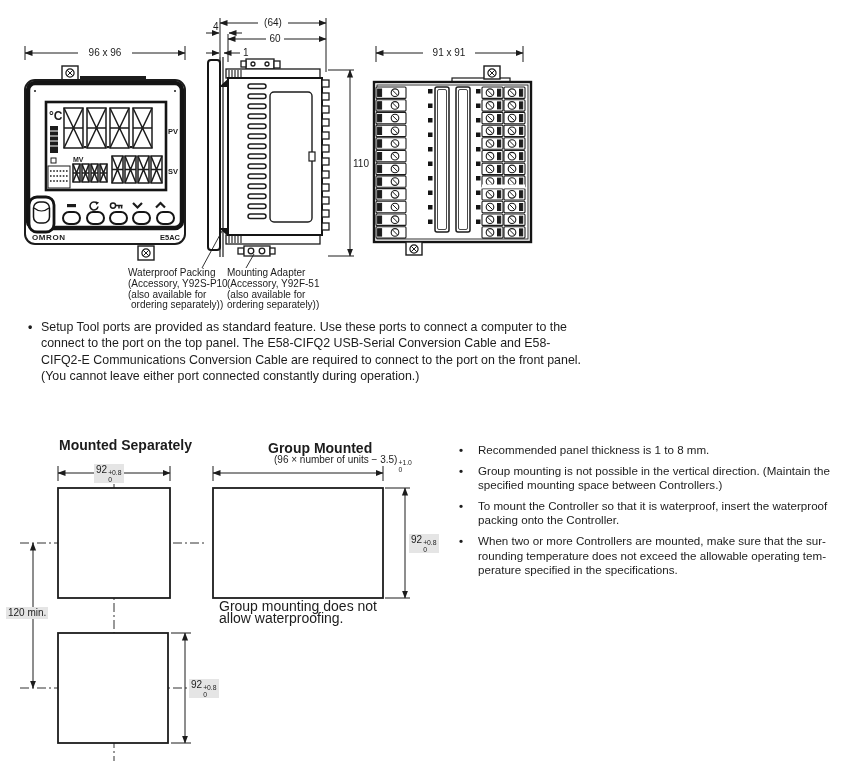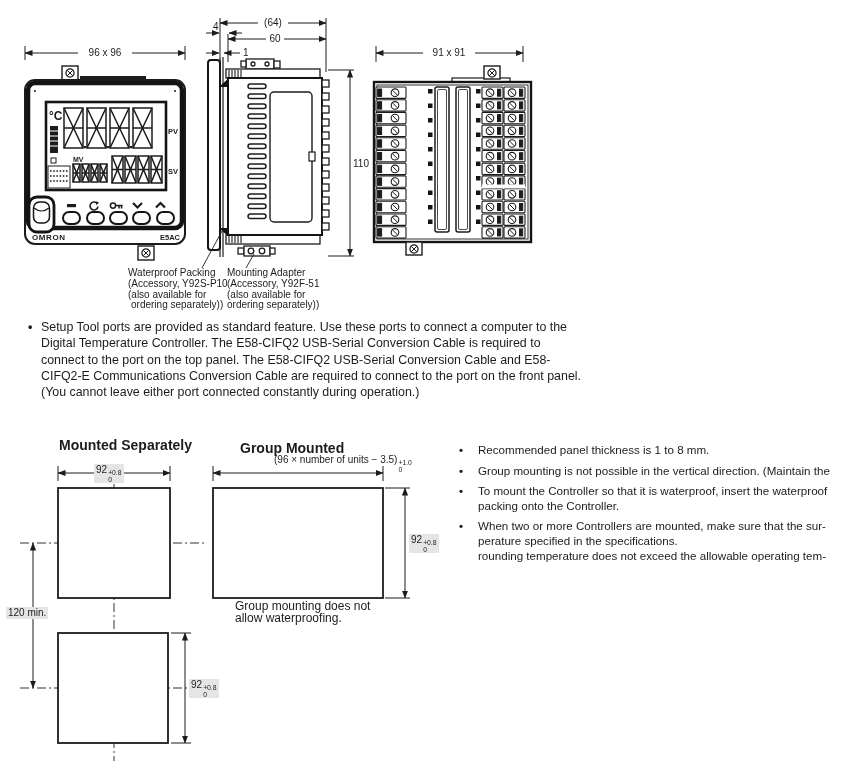--- a/index.html
+++ b/index.html
@@ -15,21 +15,21 @@
   .sec-title{position:absolute;font-size:14px;font-weight:bold;white-space:nowrap;}
   .formula{position:absolute;font-size:10px;white-space:nowrap;}
   .acc-label{position:absolute;font-size:10px;line-height:10.8px;white-space:nowrap;}
   .setup{position:absolute;display:flex;font-size:12.4px;line-height:16.3px;}
   .setup .bullet{width:13px;font-weight:bold;}
   .setup .line{white-space:nowrap;}
   .notes{position:absolute;font-size:11.6px;line-height:14.6px;}
   .notes .item{display:flex;margin-bottom:6px;}
   .notes .bullet{width:11px;font-weight:bold;flex:none;}
   .notes .line{white-space:nowrap;margin-left:8px;}
-  .gnote{position:absolute;font-size:12px;line-height:11.5px;white-space:nowrap;margin-left:16px;}
+  .gnote{position:absolute;font-size:14px;line-height:11.5px;white-space:nowrap;}
 </style>
 </head>
 <body>
 
 <div id="page">
 
   <svg class="abs" style="left:18px;top:36px;" width="184" height="232" viewBox="0 0 184 232">
     <defs>
       <marker id="fa" viewBox="0 0 8 8" refX="7.5" refY="4" markerWidth="8" markerHeight="8" orient="auto-start-reverse">
         <path d="M0,0.9 L8,4 L0,7.1 z" fill="#1c1c1c"></path>
@@ -381,21 +381,20 @@
     <div>Mounting Adapter</div>
     <div>(Accessory, Y92F-51</div>
     <div>(also available for</div>
     <div>ordering separately))</div>
   </div>
 
   <div class="setup" style="left:28px;top:319px;">
     <div class="bullet">•</div>
     <div>
       <div class="line">Setup Tool ports are provided as standard feature. Use these ports to connect a computer to the</div>
-      <div class="line">Digital Temperature Controller. The E58-CIFQ2 USB-Serial Conversion Cable is required to</div>
       <div class="line">connect to the port on the top panel. The E58-CIFQ2 USB-Serial Conversion Cable and E58-</div>
       <div class="line">CIFQ2-E Communications Conversion Cable are required to connect to the port on the front panel.</div>
       <div class="line">(You cannot leave either port connected constantly during operation.)</div>
     </div>
   </div>
 
   <div class="sec-title" style="left:59px;top:437px;">Mounted Separately</div>
 
   <svg class="abs" style="left:8px;top:455px;" width="232" height="312" viewBox="0 0 232 312">
     <defs>
@@ -434,21 +433,21 @@
       </span>
   </div>
   <div class="dimlabel" style="left:6px;top:607px;">120 min.</div>
   <div class="dimlabel" style="left:189px;top:679px;">
     <span>92</span><span class="tol">
         <i>+0.8</i>
         <i>0</i>
       </span>
   </div>
 
-  <div class="sec-title" style="left:240px;top:440px;">Group Mounted</div>
+  <div class="sec-title" style="left:268px;top:440px;">Group Mounted</div>
   <div class="formula" style="left:234px;top:454px;margin-left:40px;">
     <span>(96 × number of units − 3.5)</span><span class="tol">
         <i>+1.0</i>
         <i>0</i>
       </span>
   </div>
 
   <svg class="abs" style="left:205px;top:455px;" width="250" height="160" viewBox="0 0 250 160">
     <defs>
       <marker id="ga" viewBox="0 0 8 8" refX="7.5" refY="4" markerWidth="8" markerHeight="8" orient="auto-start-reverse">
@@ -483,32 +482,33 @@
     <div class="item">
       <div class="bullet">•</div>
       <div>
           <div class="line">Recommended panel thickness is 1 to 8 mm.</div>
         </div>
     </div>
     <div class="item">
       <div class="bullet">•</div>
       <div>
         <div class="line">Group mounting is not possible in the vertical direction. (Maintain the</div>
+        <div class="line">specified mounting space between Controllers.)</div>
       </div>
     </div>
     <div class="item">
       <div class="bullet">•</div>
       <div>
         <div class="line">To mount the Controller so that it is waterproof, insert the waterproof</div>
         <div class="line">packing onto the Controller.</div>
       </div>
     </div>
     <div class="item">
       <div class="bullet">•</div>
       <div>
         <div class="line">When two or more Controllers are mounted, make sure that the sur-</div>
+        <div class="line">rounding temperature does not exceed the allowable operating tem-</div>
         <div class="line">perature specified in the specifications.</div>
-        <div class="line">rounding temperature does not exceed the allowable operating tem-</div>
       </div>
     </div>
   </div>
 
 </div>
 
 </body></html>

